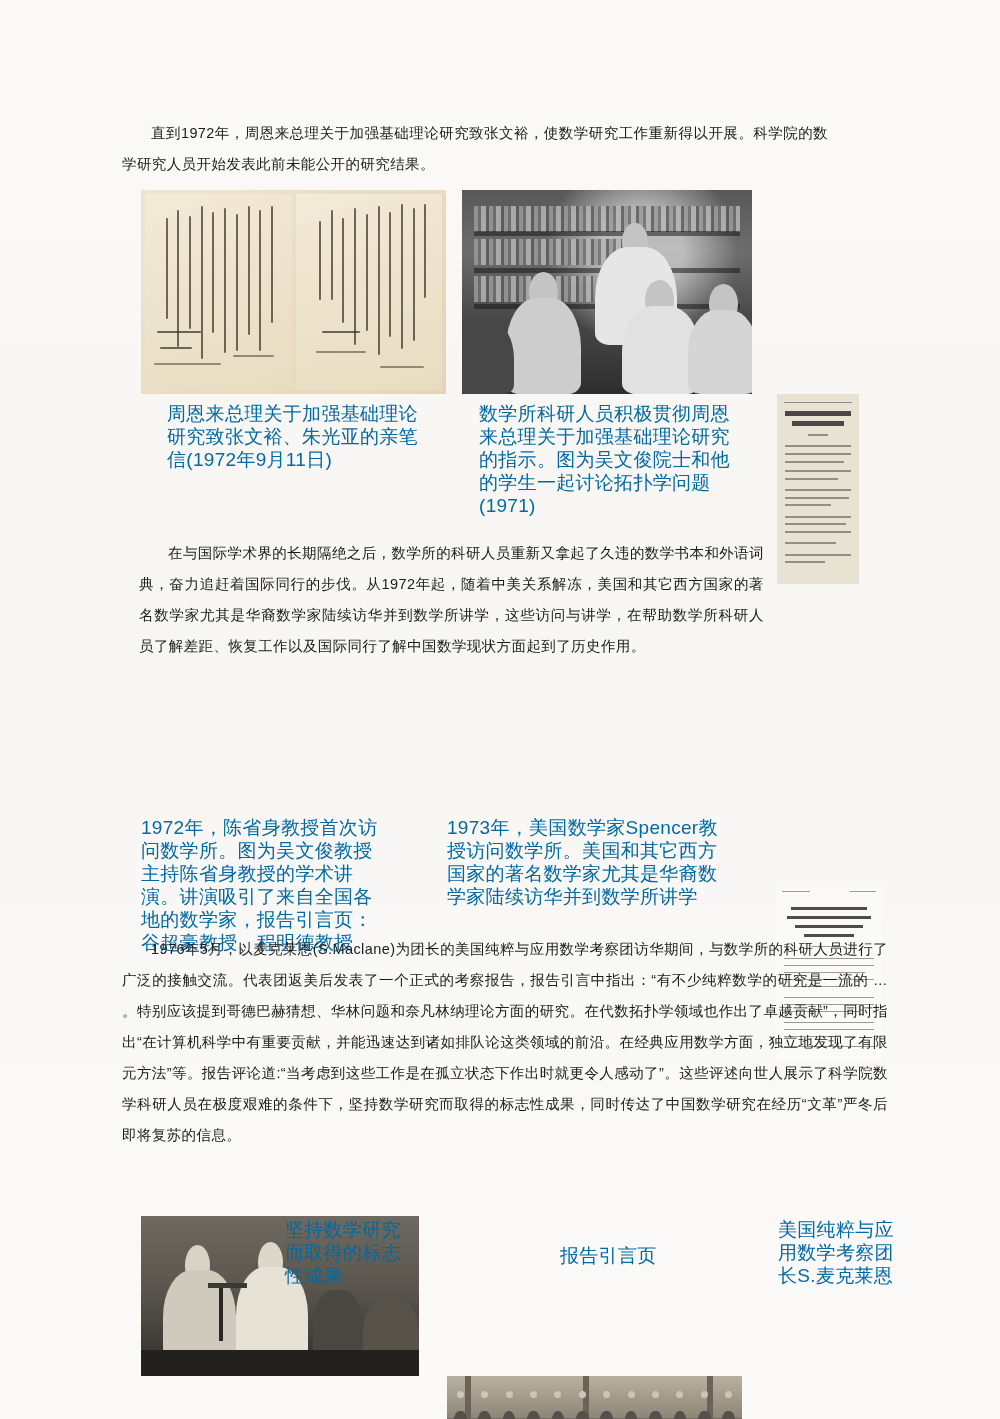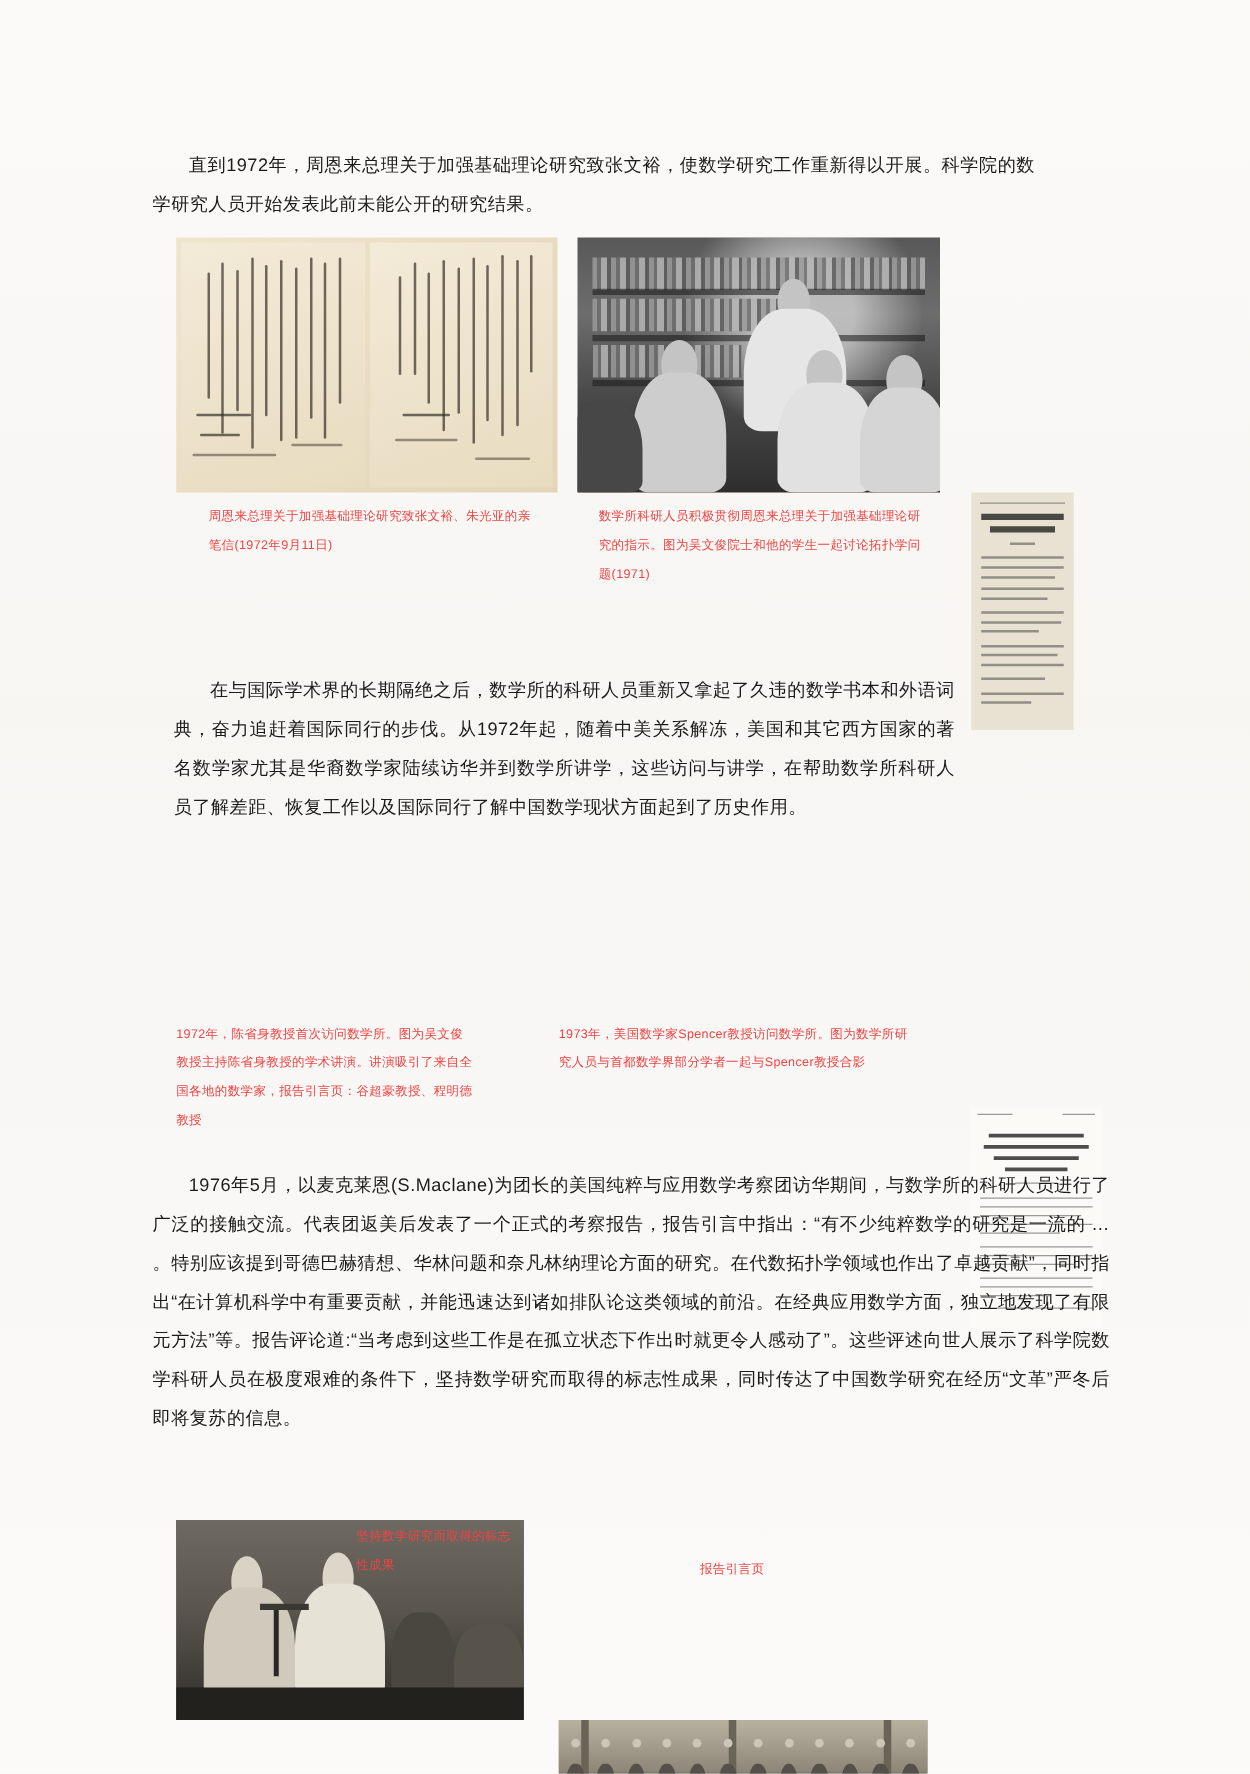--- a/index.html
+++ b/index.html
@@ -26,23 +26,23 @@
   .para {
     position: absolute;
     font-size: 14.5px;
     line-height: 31px;
     color: #1b1b1b;
     letter-spacing: 0.4px;
     text-align: justify;
   }
   .cap {
     position: absolute;
-    font-size: 10px;
+    font-size: 19px;
     line-height: 23px;
-    color: #ef4444;
+    color: #0369a1;
     letter-spacing: 0.3px;
   }
   .photo {
     position: absolute;
     overflow: hidden;
     background: #ddd;
   }
 
   
   .ms {
@@ -289,22 +289,23 @@
         <div class="pp" style="height:100%"></div>
       <div class="pp" style="height:100%"></div>
         <div class="pp" style="height:100%"></div>
       <div class="pp" style="height:100%"></div>
         <div class="pp" style="height:100%"></div>
       <div class="pp" style="height:100%"></div>
         <div class="pp" style="height:100%"></div>
     </div>
 
   </div>
-  <div class="cap" style="left:447px; top:816px; width:282px;">1973年，美国数学家Spencer教授访问数学所。图为数学所研究人员与首都数学界部分学者一起与Spencer教授合影</div>
+  <div class="cap" style="left:447px; top:816px; width:282px;">1973年，美国数学家Spencer教授访问数学所。美国和其它西方国家的著名数学家尤其是华裔数学家陆续访华并到数学所讲学</div>
 
   <div class="para" style="left:122px; top:934px; width:766px; text-indent:29px;">1976年5月，以麦克莱恩(S.Maclane)为团长的美国纯粹与应用数学考察团访华期间，与数学所的科研人员进行了广泛的接触交流。代表团返美后发表了一个正式的考察报告，报告引言中指出：“有不少纯粹数学的研究是一流的 … 。特别应该提到哥德巴赫猜想、华林问题和奈凡林纳理论方面的研究。在代数拓扑学领域也作出了卓越贡献”，同时指出“在计算机科学中有重要贡献，并能迅速达到诸如排队论这类领域的前沿。在经典应用数学方面，独立地发现了有限元方法”等。报告评论道:“当考虑到这些工作是在孤立状态下作出时就更令人感动了”。这些评述向世人展示了科学院数学科研人员在极度艰难的条件下，坚持数学研究而取得的标志性成果，同时传达了中国数学研究在经历“文革”严冬后即将复苏的信息。</div>
 
   <div class="cap" style="left:285px; top:1218px; width:130px;">坚持数学研究而取得的标志性成果</div>
 
   <div class="cap" style="left:560px; top:1244px; width:120px;">报告引言页</div>
 
+  <div class="cap" style="left:778px; top:1218px; width:130px;">美国纯粹与应用数学考察团长S.麦克莱恩</div>
 
 </div>
 
 </body></html>

